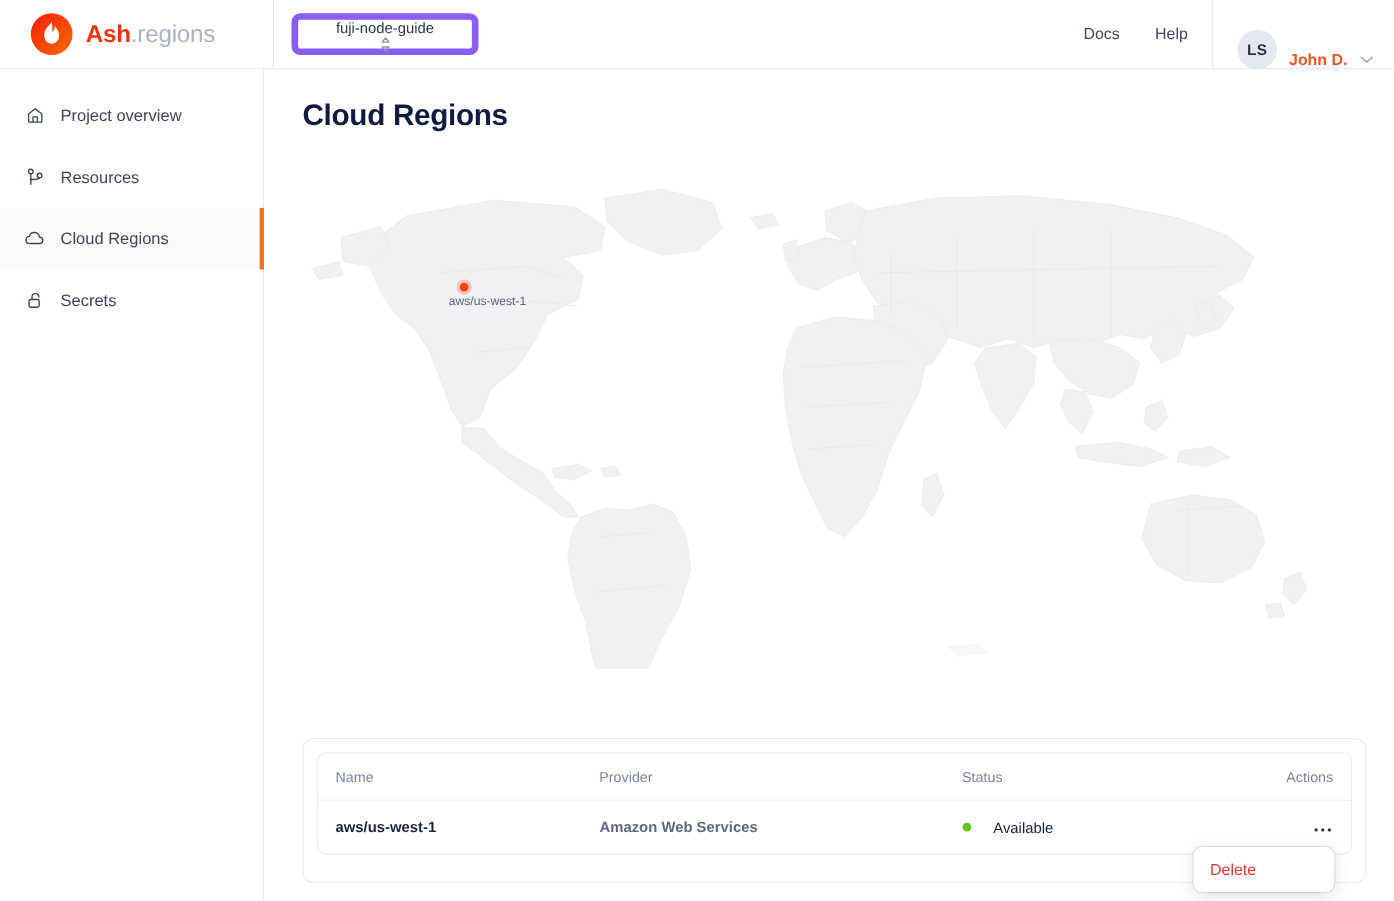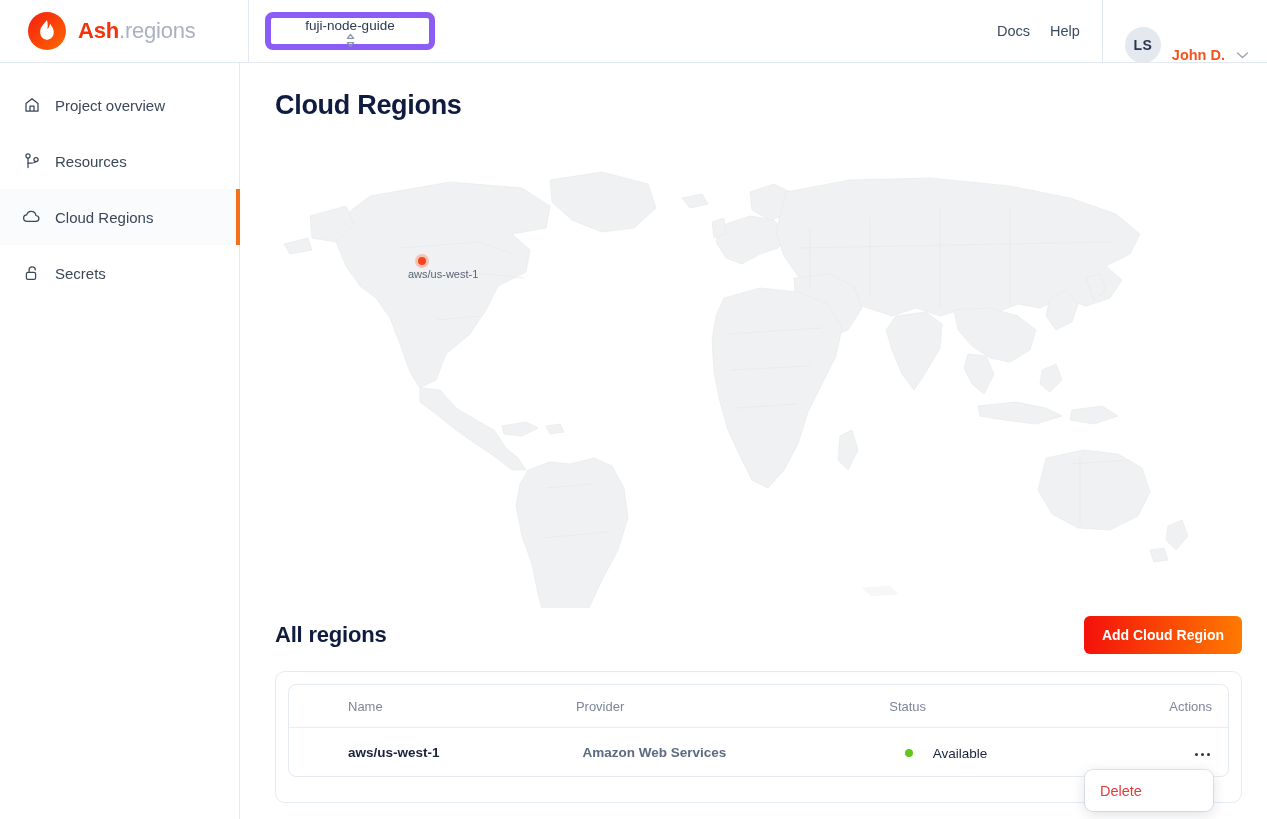--- a/index.html
+++ b/index.html
@@ -46,21 +46,21 @@
     font-size: 13.5px; color: #2b3a55; font-weight: 500;
     cursor: pointer;
     flex-direction: column;
   }
   .chev-ud { display:block; }
 
   .header-right {
     margin-left: auto; height: 63px;
     display: flex; align-items: center;
   }
-  .nav-links { display: flex; gap: 20px; padding-right: 22px; }
+  .nav-links { display: flex; gap: 32px; padding-right: 22px; }
   .nav-links a {
     font-size: 14.5px; color: #3c4a60; text-decoration: none; cursor: pointer;
   }
   .user-block {
     height: 63px; display: flex; align-items: flex-end; gap: 11px;
     padding: 0 18px 0 22px;
     border-left: 1px solid #e3e9f0;
   }
   .avatar {
     width: 36px; height: 36px; border-radius: 50%;
@@ -153,21 +153,21 @@
     padding: 12px;
   }
   .table-inner {
     border: 1px solid #e6ebf2; border-radius: 8px;
     overflow: visible;
   }
   .trow { display: flex; align-items: center; height: 43px; padding: 0 16px; }
   .trow.head { border-bottom: 1px solid #e9eef4; }
   .trow.head .cell { color: #7c879b; font-size: 13px; }
   .trow.body { height: 48px; }
-  .cell.c-name   { width: 240px; margin-left: 43px; }
+  .cell.c-name   { width: 240px; }
   .cell.c-prov   { width: 330px; }
   .cell.c-status { width: 295px; }
   .cell.c-act    { flex: 1; text-align: right; }
   .v-name { font-size: 13.5px; font-weight: 700; color: #18233c; }
   .v-prov { font-size: 13.5px; color: #5d6a82; font-weight: bold; }
   .v-status { font-size: 13.5px; color: #18233c; display: inline-flex; align-items: center; gap: 20px; }
   .dot-green { width: 8px; height: 8px; border-radius: 50%; background: #62c71a; display:inline-block; }
   .kebab { display:inline-flex; gap:3px; cursor:pointer; padding: 6px 2px; }
   .kebab i { width:3px; height:3px; border-radius:50%; background:#2b3347; display:block; }
 
@@ -363,24 +363,20 @@
       </g>
     </svg>
 
     <div class="marker">
       <span class="halo"></span>
       <span class="dot"></span>
     </div>
     <div class="marker-label">aws/us-west-1</div>
   </div>
 
-  <div class="regions-head">
-    <div class="regions-title">All regions</div>
-    <button class="add-btn">Add Cloud Region</button>
-  </div>
 
   <div class="table-card">
     <div class="table-inner">
 
       <div class="trow head">
         <div class="cell c-name">Name</div>
         <div class="cell c-prov">Provider</div>
         <div class="cell c-status">Status</div>
         <div class="cell c-act">Actions</div>
       </div>

